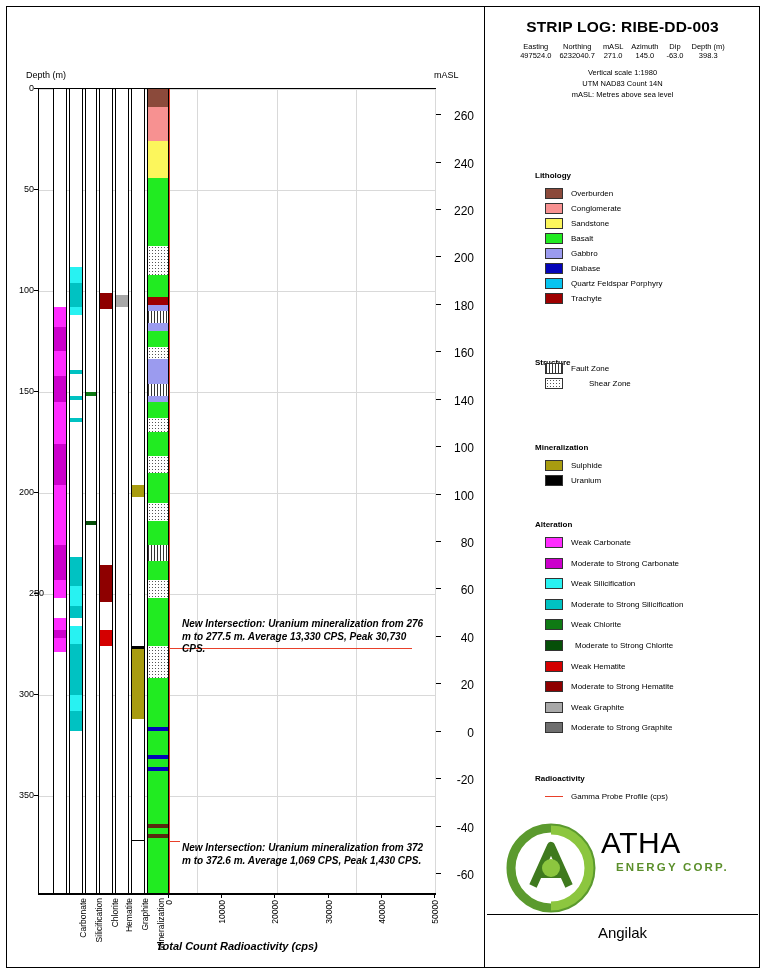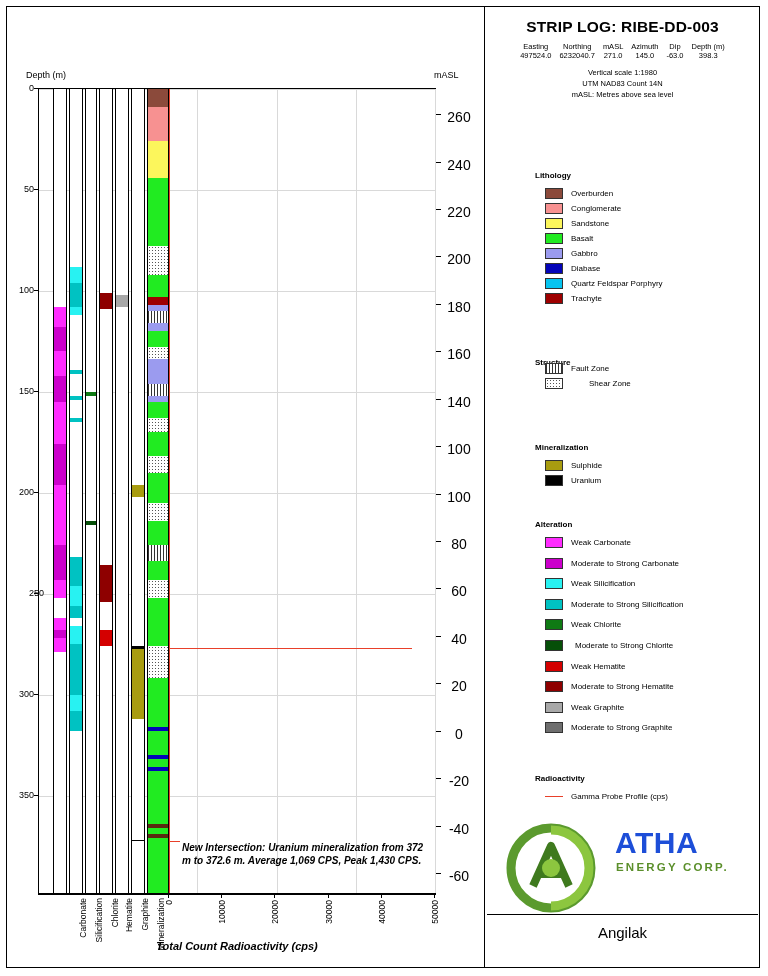--- a/index.html
+++ b/index.html
@@ -20,21 +20,21 @@
   .depth-label{position:absolute;left:20px;top:64px;font-size:9px;}
   .masl-label{position:absolute;left:428px;top:64px;font-size:9px;}
 
   .plotbox{position:absolute;left:32px;top:82px;width:398px;height:806px;border:1px solid #000;box-sizing:border-box;background:#fff;}
   .plot-inner{position:absolute;inset:0;}
 
   .gridline{position:absolute;left:0;width:100%;height:1px;background:#d9d9d9;}
   .vgrid{position:absolute;top:0;height:100%;width:1px;background:#d9d9d9;}
 
   .tick-l{position:absolute;font-size:9px;text-align:right;width:26px;}
-  .tick-r{position:absolute;font-size:14px;text-align:center;width:30px;}
+  .tick-r{position:absolute;font-size:12px;text-align:right;width:30px;}
   .tickmark-l{position:absolute;width:5px;height:1px;background:#000;}
   .tickmark-r{position:absolute;width:5px;height:1px;background:#000;}
 
   
   .track{position:absolute;top:0;height:100%;border-left:1px solid #000;border-right:1px solid #000;box-sizing:border-box;background:#fff;}
   .seg{position:absolute;left:0;width:100%;}
 
   .track-label{position:absolute;font-size:8.5px;writing-mode:vertical-rl;transform:rotate(180deg);white-space:nowrap;}
 
   .xaxis{position:absolute;left:32px;top:888px;width:398px;height:1px;background:#000;}
@@ -55,21 +55,21 @@
   .sub{position:absolute;left:0;width:275px;text-align:center;font-size:7.5px;}
 
   .legend-title{position:absolute;left:0;width:275px;text-align:center;font-size:12.5px;font-weight:bold;}
   .sec-h{position:absolute;font-size:8px;font-weight:bold;}
   .sw{position:absolute;width:18px;height:11px;border:1px solid #333;box-sizing:border-box;}
   .lt{position:absolute;font-size:8px;}
 
   .hr{position:absolute;height:1px;background:#000;}
 
   .brand{position:absolute;left:0;top:810px;width:275px;height:95px;}
-  .logo-text{position:absolute;left:130px;top:820px;font-size:30px;font-weight:bold;letter-spacing:.5px;color:#1d4ed8;}
+  .logo-text{position:absolute;left:116px;top:820px;font-size:30px;font-weight:normal;letter-spacing:.5px;color:#000000;}
   .logo-sub{position:absolute;left:131px;top:855px;font-size:11.5px;letter-spacing:2.2px;color:#5b8f2b;font-weight:bold;}
   .f1{position:absolute;left:0;top:918px;width:275px;text-align:center;font-size:15px;}
   .f2{position:absolute;left:0;top:944px;width:275px;text-align:center;font-size:13px;}
 </style>
 </head>
 <body>
 
 <div class="page">
   <div class="outer-frame"></div>
   <div class="vdiv"></div>
@@ -237,20 +237,21 @@
       <div class="xtm" style="left: 374.8px; top: 888px;"></div>
       <div class="xt" style="left: 370.8px; top: 894px;">40000</div>
       <div class="xtm" style="left: 428px; top: 888px;"></div>
       <div class="xt" style="left: 424px; top: 894px;">50000</div>
       <div class="track-label" style="left: 72px; top: 892px;">Carbonate</div>
       <div class="track-label" style="left: 88px; top: 892px;">Silicification</div>
       <div class="track-label" style="left: 104px; top: 892px;">Chlorite</div>
       <div class="track-label" style="left: 118px; top: 892px;">Hematite</div>
       <div class="track-label" style="left: 134px; top: 892px;">Graphite</div>
       <div class="track-label" style="left: 150px; top: 892px;">Mineralization</div>
+      <div class="annot" style="left: 176px; top: 612px; width: 250px;">New Intersection: Uranium mineralization from 276 m to 277.5 m. Average 13,330 CPS, Peak 30,730 CPS.</div>
       <div class="annot" style="left: 176px; top: 836px; width: 250px;">New Intersection: Uranium mineralization from 372 m to 372.6 m. Average 1,069 CPS, Peak 1,430 CPS.</div>
     </div>
 
   <div class="right">
     <div class="title">STRIP LOG: RIBE-DD-003</div>
 
     <div class="collar">
       <table>
         <tbody>
             <tr id="collar-head">

